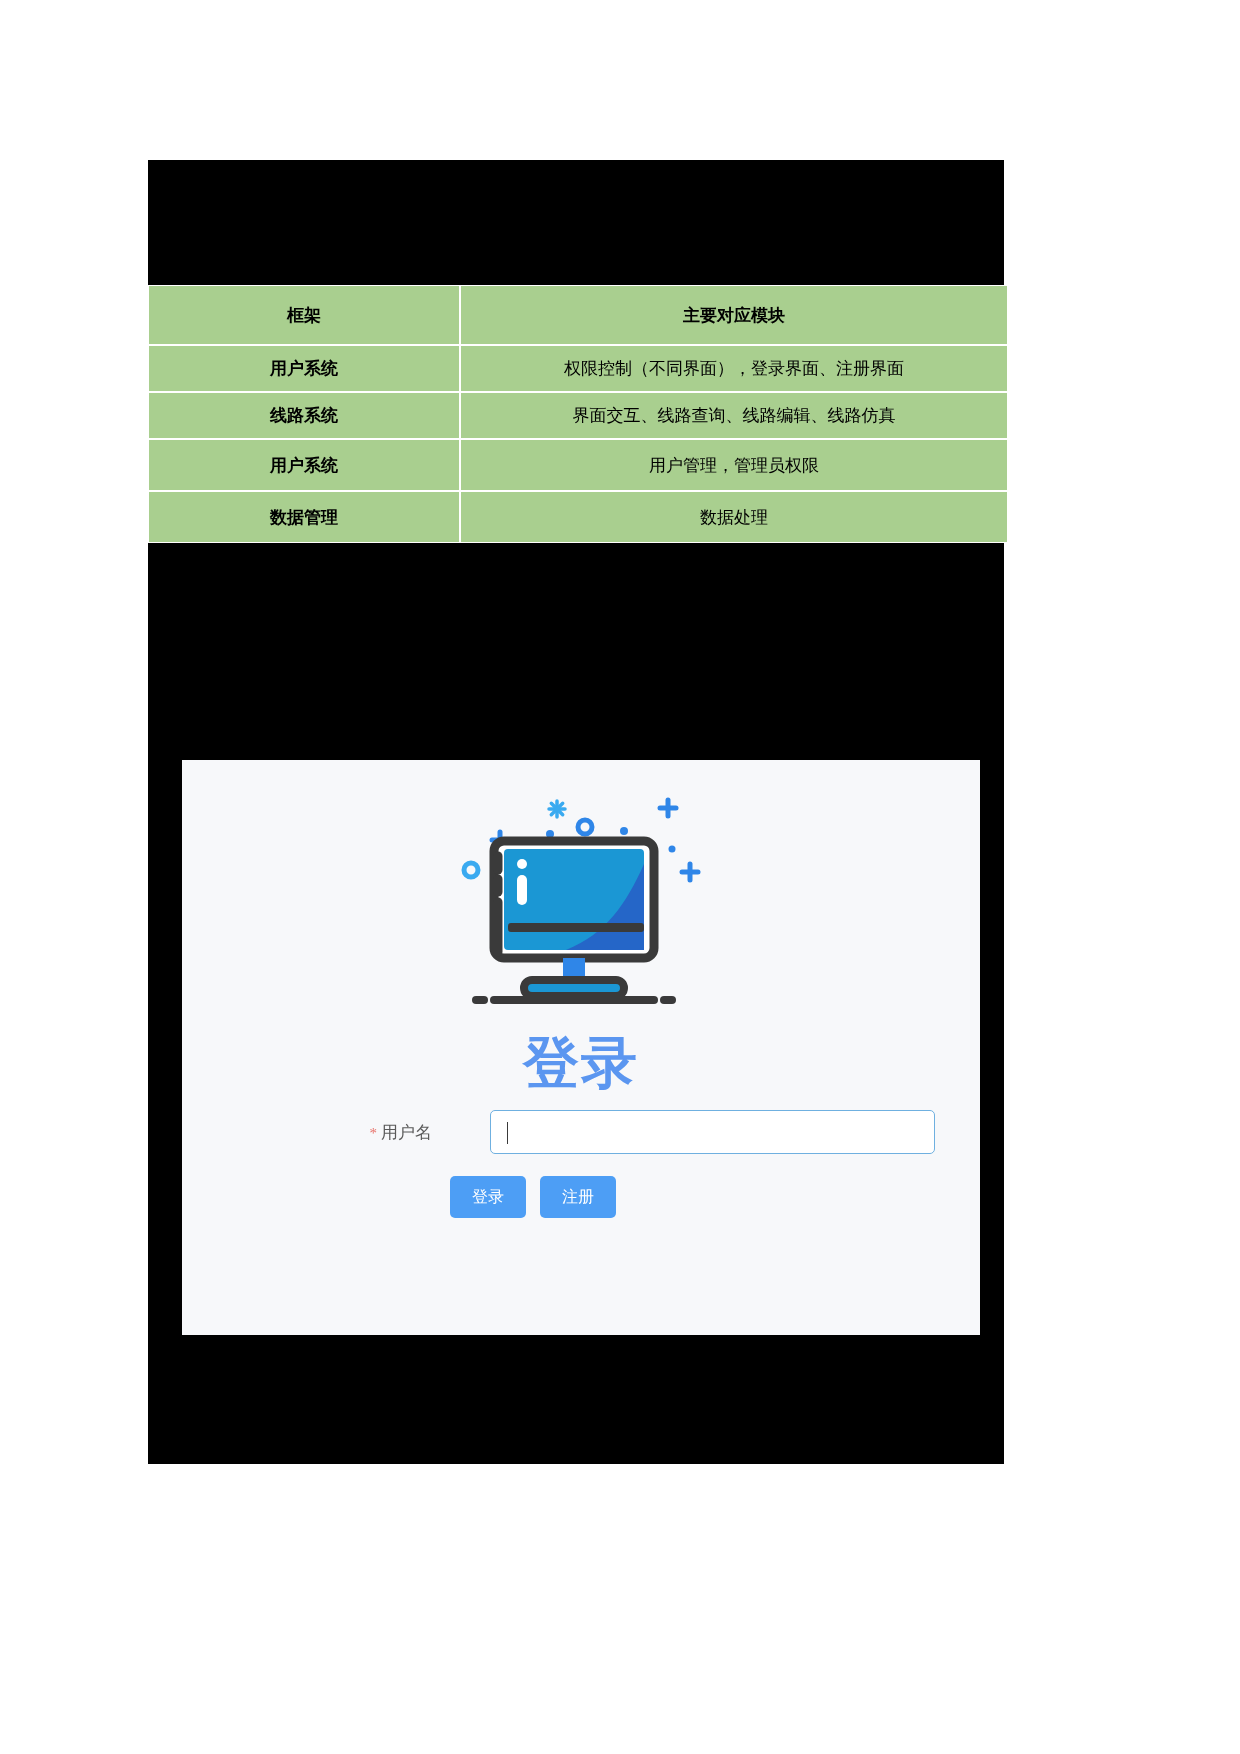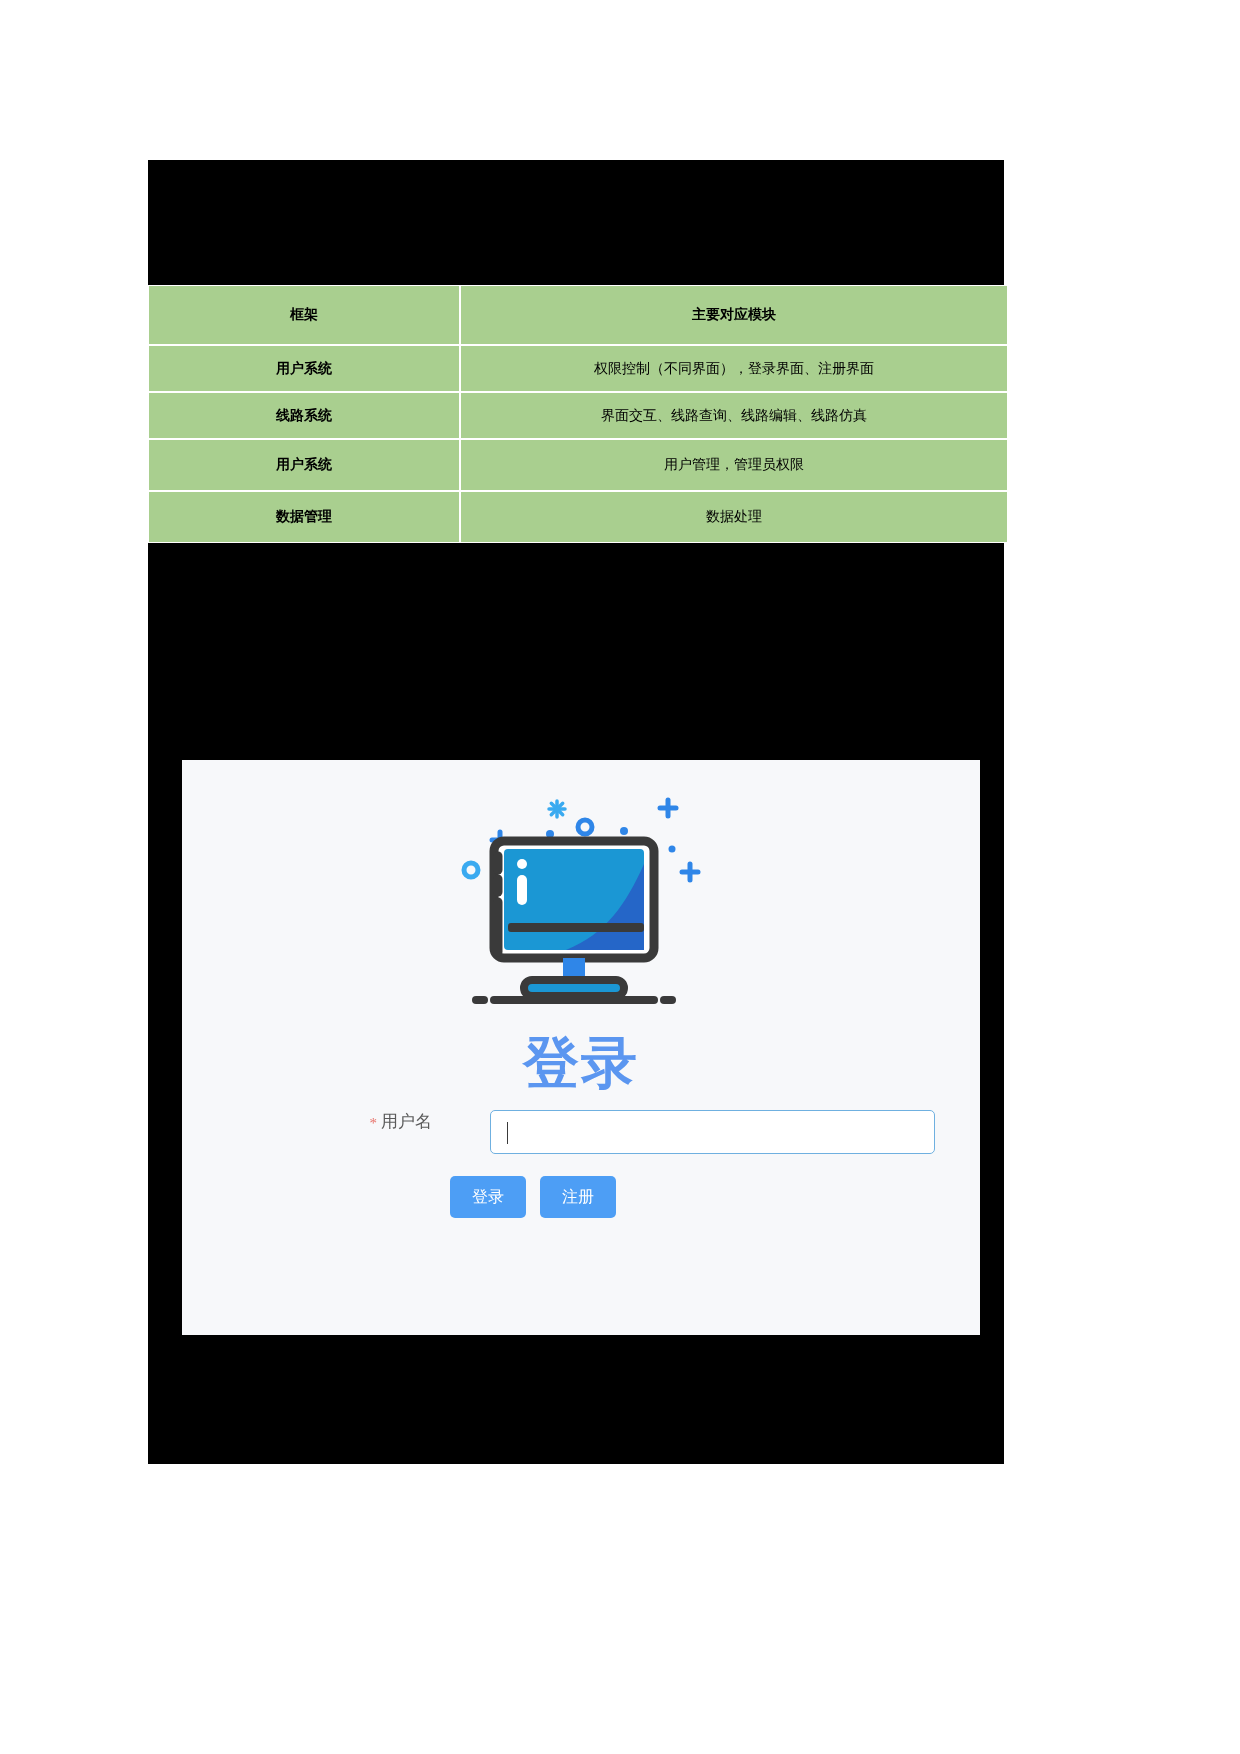--- a/index.html
+++ b/index.html
@@ -34,21 +34,21 @@
     border-collapse: separate;
     border-spacing: 0;
     table-layout: fixed;
   }
   .module-table td {
     background: #a9cf8f;
     border: 1px solid #ffffff;
     color: #000000;
     text-align: center;
     vertical-align: middle;
-    font-size: 14px;
+    font-size: 17px;
     padding: 0;
   }
   .module-table .col-a { width: 310px; }
   .module-table .col-b { width: 546px; }
 
   .module-table tr.head td {
     font-weight: bold;
     height: 58px;
   }
   .module-table tr.body td {
@@ -101,21 +101,21 @@
 
   
   .form {
     position: absolute;
     left: 0;
     right: 0;
     top: 350px;
   }
   .form-row {
     display: flex;
-    align-items: flex-start;
+    align-items: center;
     margin-bottom: 22px;
     gap: 40px;
   }
   .form-label {
     width: 250px;
     text-align: right;
     padding-right: 18px;
     font-size: 17px;
     color: #5a5a5a;
     font-family: "Liberation Serif", "DejaVu Serif", serif;

